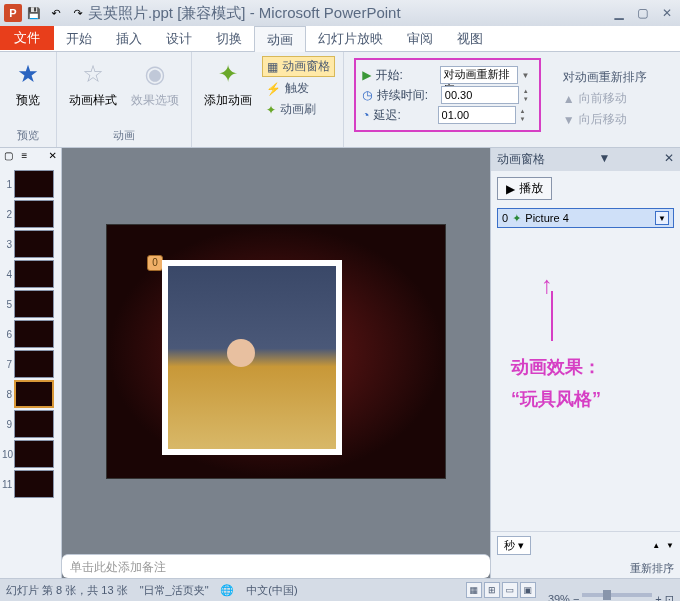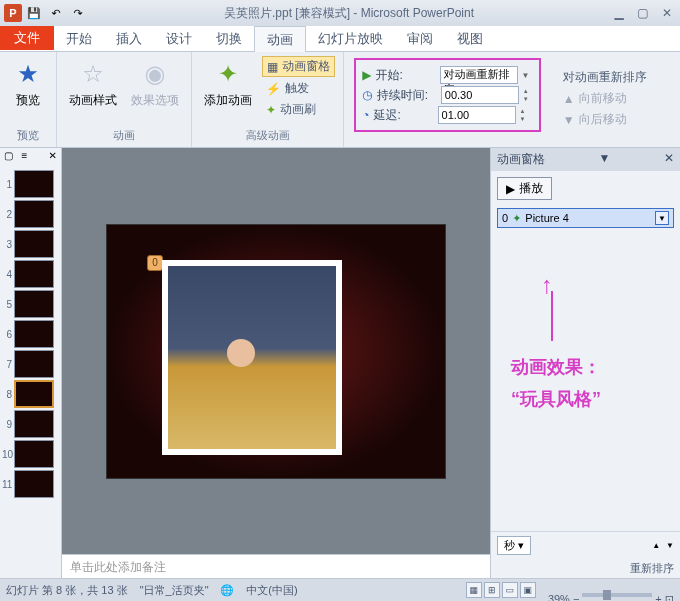--- a/index.html
+++ b/index.html
@@ -1,21 +1,21 @@
 <!DOCTYPE html>
 <html><head>
 <meta charset="utf-8">
 <style>
 * { margin: 0; padding: 0; box-sizing: border-box; font-family: "Microsoft YaHei", sans-serif; }
 body { width: 680px; height: 601px; background: #fff; overflow: hidden; font-size: 12px; }
 .titlebar { height: 26px; background: linear-gradient(#e8ecf2,#d5dce6); display: flex; align-items: center; padding: 0 4px; }
 .qat { display: flex; gap: 2px; align-items: center; }
 .qat-btn { width: 20px; height: 20px; display: flex; align-items: center; justify-content: center; font-size: 11px; }
 .p-icon { width: 18px; height: 18px; background: #d04a28; color: #fff; font-weight: bold; display: flex; align-items: center; justify-content: center; font-size: 11px; border-radius: 2px; }
-.app-title { flex: 1; text-align: center; color: #5a6a82; font-size: 12px; }
+.app-title { flex: 1; text-align: left; color: #5a6a82; font-size: 15px; }
 .wincontrols { display: flex; gap: 6px; color: #5a6a82; }
 .wincontrols span { width: 18px; text-align: center; cursor: pointer; }
 .ribbon-tabs { height: 26px; background: #fff; display: flex; align-items: flex-start; border-bottom: 1px solid #c0c9d6; }
 .file-tab { background: #e83e1b; color: #fff; padding: 4px 14px; height: 24px; display: flex; align-items: center; font-size: 13px; }
 .tab { padding: 4px 12px; color: #4b5a72; cursor: pointer; font-size: 13px; }
 .tab.active { background: #f5f7fa; border: 1px solid #c0c9d6; border-bottom: 1px solid #f5f7fa; margin-bottom: -1px; }
 .ribbon { height: 96px; background: #ecf0f5; border-bottom: 1px solid #c0c9d6; display: flex; position: relative; }
 .group { border-right: 1px solid #d0d7e2; padding: 4px 8px; display: flex; flex-direction: column; justify-content: space-between; }
 .group-label { text-align: center; color: #6a788f; font-size: 11px; }
 .group-body { display: flex; gap: 6px; align-items: flex-start; }
@@ -39,21 +39,21 @@
 .thumb-num { width: 10px; font-size: 10px; color: #5a6a82; text-align: right; }
 .thumb-img { width: 40px; height: 28px; background: #1a0505; border: 1px solid #8895ab; }
 .thumb.sel .thumb-img { border: 2px solid #d89838; }
 .editor { flex: 1; background: #7a828c; display: flex; flex-direction: column; }
 .slide-canvas { flex: 1; display: flex; align-items: center; justify-content: center; padding: 20px; }
 .slide { width: 340px; height: 255px; background: radial-gradient(ellipse at center, #6a1818 0%, #1a0505 70%); position: relative; border: 1px solid #333; }
 .photo-frame { position: absolute; left: 55px; top: 35px; width: 180px; height: 195px; background: #fff; padding: 6px; }
 .photo { width: 100%; height: 100%; background: linear-gradient(#3a4868 0%, #4a5878 45%, #c89838 55%, #d8b868 100%); position: relative; }
 .photo::after { content: ""; position: absolute; left: 35%; top: 40%; width: 28px; height: 28px; background: #e8c0a0; border-radius: 50%; }
 .badge { position: absolute; left: 40px; top: 30px; width: 16px; height: 16px; background: #f0b068; border: 1px solid #a06828; border-radius: 3px; font-size: 10px; display: flex; align-items: center; justify-content: center; color: #604010; }
-.notes { height: 24px; background: #fff; border-top: 1px solid #c0c9d6; padding: 4px 8px; color: #999; font-size: 12px; }
+.notes { height: 24px; background: #fff; border-top: 1px solid #c0c9d6; padding: 4px 8px; color: #999; font-size: 12px; border-radius: 6px; }
 .anim-pane { width: 190px; border-left: 1px solid #c0c9d6; background: #eef2f7; display: flex; flex-direction: column; }
 .pane-header { background: #d5dce6; padding: 3px 6px; display: flex; justify-content: space-between; font-size: 12px; color: #3a4a62; }
 .pane-header .close { cursor: pointer; }
 .pane-body { flex: 1; padding: 6px; position: relative; }
 .play-btn { border: 1px solid #8895ab; background: #f5f7fa; padding: 2px 8px; display: inline-flex; align-items: center; gap: 4px; cursor: pointer; font-size: 12px; }
 .anim-item { margin-top: 8px; border: 1px solid #3a6fc8; background: #cfe0f8; padding: 2px 4px; display: flex; align-items: center; gap: 4px; font-size: 11px; }
 .anim-item .dd { margin-left: auto; width: 14px; height: 14px; border: 1px solid #3a6fc8; background: #e8f0ff; display: flex; align-items: center; justify-content: center; font-size: 8px; cursor: pointer; }
 .arrow-up { position: absolute; left: 50px; top: 100px; color: #d63fc4; font-size: 24px; }
 .arrow-line { position: absolute; left: 60px; top: 120px; width: 2px; height: 50px; background: #d63fc4; }
 .pink-text { position: absolute; left: 20px; top: 180px; color: #d63fc4; font-family: "KaiTi", serif; font-size: 18px; font-weight: bold; line-height: 1.8; }
@@ -134,21 +134,20 @@
         <div class="small-btn">
             <span style="color:#e8a818">⚡</span>
             <span>触发</span>
           </div>
         <div class="small-btn">
             <span style="color:#6aa82a">✦</span>
             <span>动画刷</span>
           </div>
       </div>
     </div>
-    <div class="group-label">高级动画</div>
   </div>
   <div class="group" style="border-right:none">
     <div class="timing-box">
       <div class="timing-row">
         <span style="color:#3a9838">▶</span>
         <label>开始:</label>
         <div class="timing-input">对动画重新排序</div>
         <span style="font-size:8px;color:#666">▼</span>
       </div>
       <div class="timing-row">

